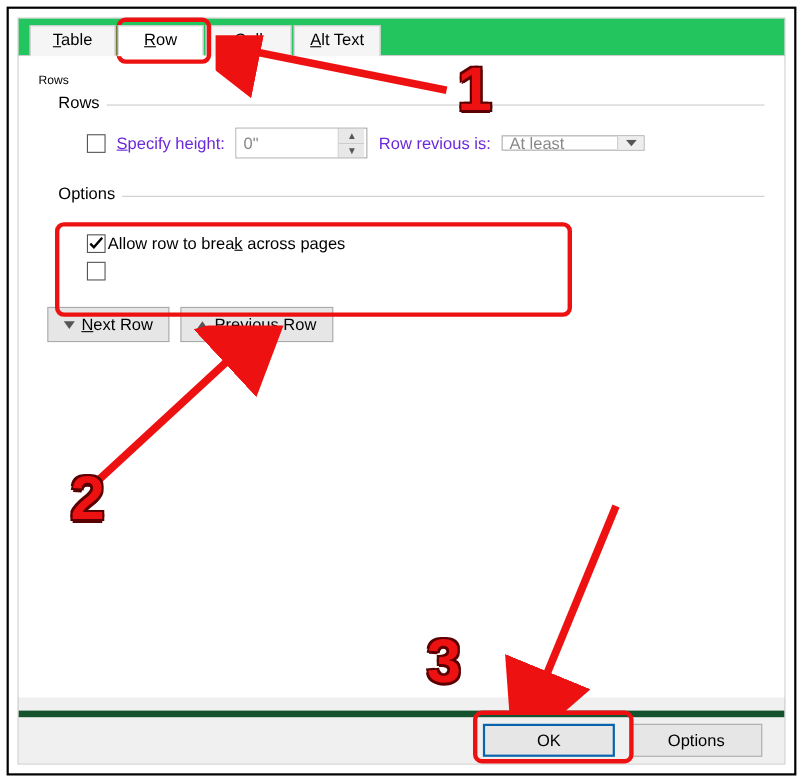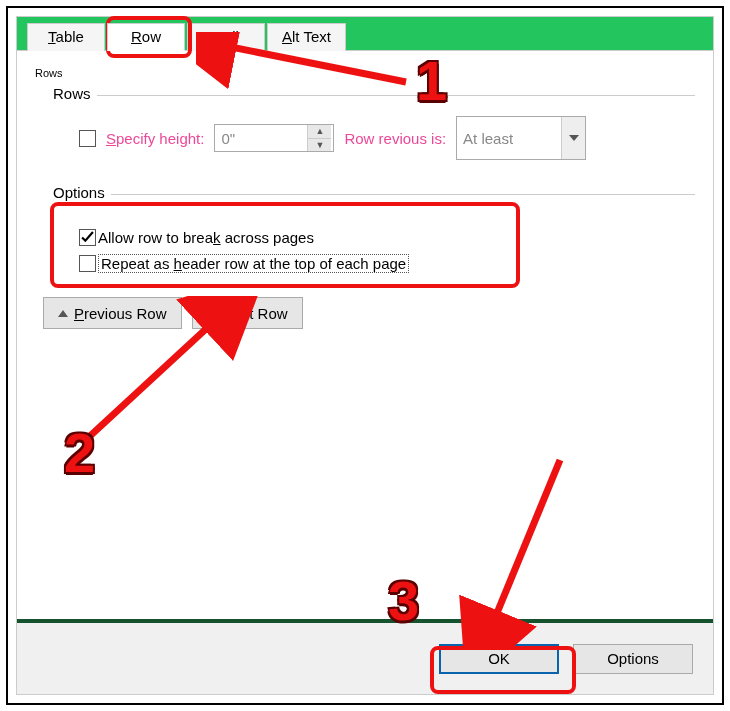--- a/index.html
+++ b/index.html
@@ -93,21 +93,21 @@
     border: 1px solid #555;
     background: #fff;
     display: inline-flex;
     align-items: center;
     justify-content: center;
     position: relative;
   }
   .chk.checked svg { display:block; }
   .chk svg { display:none; width:13px; height:13px; }
   .chklabel { }
-  .grey { color: #ec4899; }
+  .grey { color: #6d28d9; }
   .spinner {
     display: inline-flex;
     border: 1px solid #aaa;
     background: #fff;
     height: 28px;
     width: 120px;
   }
   .spinner input {
     border: none;
     width: 92px;
@@ -129,21 +129,21 @@
     background: #e8e8e8;
     border-bottom: 1px solid #ccc;
     font-size: 9px;
     color: #555;
   }
   .spin-btn:last-child { border-bottom:none; }
   .dropdown {
     display: inline-flex;
     border: 1px solid #aaa;
     background: #fff;
-    height: 44px;
+    height: 14px;
     width: 130px;
     align-items: center;
   }
   .dropdown span.val {
     flex:1; padding: 0 6px; color:#888;
   }
   .dropdown .dd-btn {
     width: 24px; height:100%;
     display:flex; align-items:center; justify-content:center;
     border-left: 1px solid #ccc;
@@ -171,23 +171,23 @@
     cursor: default;
   }
   .tri-up, .tri-down, .tri-right {
     width:0;height:0;display:inline-block;
   }
   .tri-up { border-left:5px solid transparent;border-right:5px solid transparent;border-bottom:7px solid #555; }
   .tri-down { border-left:5px solid transparent;border-right:5px solid transparent;border-top:7px solid #555; }
   .footer {
     position:absolute;
     left:0; right:0; bottom:0;
-    height:75px;
+    height:48px;
     background:#f0f0f0;
-    border-top:4px solid #14532d;
+    border-top:6px solid #14532d;
     display:flex;
     justify-content:flex-end;
     align-items:center;
     gap:14px;
     padding-right:20px;
   }
   .btn {
     width:120px; height:30px;
     background:#e6e6e6;
     border:1px solid #aaa;
@@ -271,32 +271,31 @@
             <svg viewBox="0 0 12 12">
                 <path d="M1 6 L4 9 L11 1" stroke="#000" stroke-width="2" fill="none"></path>
               </svg>
           </span>
           <span class="chklabel">Allow row to brea<span class="mn">k</span> across pages</span>
         </div>
         <div class="opt-row">
           <span class="chk">
             
           </span>
-          <span class="chklabel dotted">Repeat as <span class="mn">h</span>eader row at the top of each page</span>
         </div>
       </div>
 
       <div class="navrow">
+        <span class="win-btn">
+          <span class="tri-down"></span>
+          <span><span class="mn">N</span>ext Row</span>
+        </span>
         <span class="win-btn">
           <span class="tri-up"></span>
           <span><span class="mn">P</span>revious Row</span>
-        </span>
-        <span class="win-btn">
-          <span class="tri-down"></span>
-          <span><span class="mn">N</span>ext Row</span>
         </span>
       </div>
     </div>
 
     <div class="footer">
       <div class="btn primary">
         <span>OK</span>
       </div>
       <div class="btn">
         <span>Options</span>

